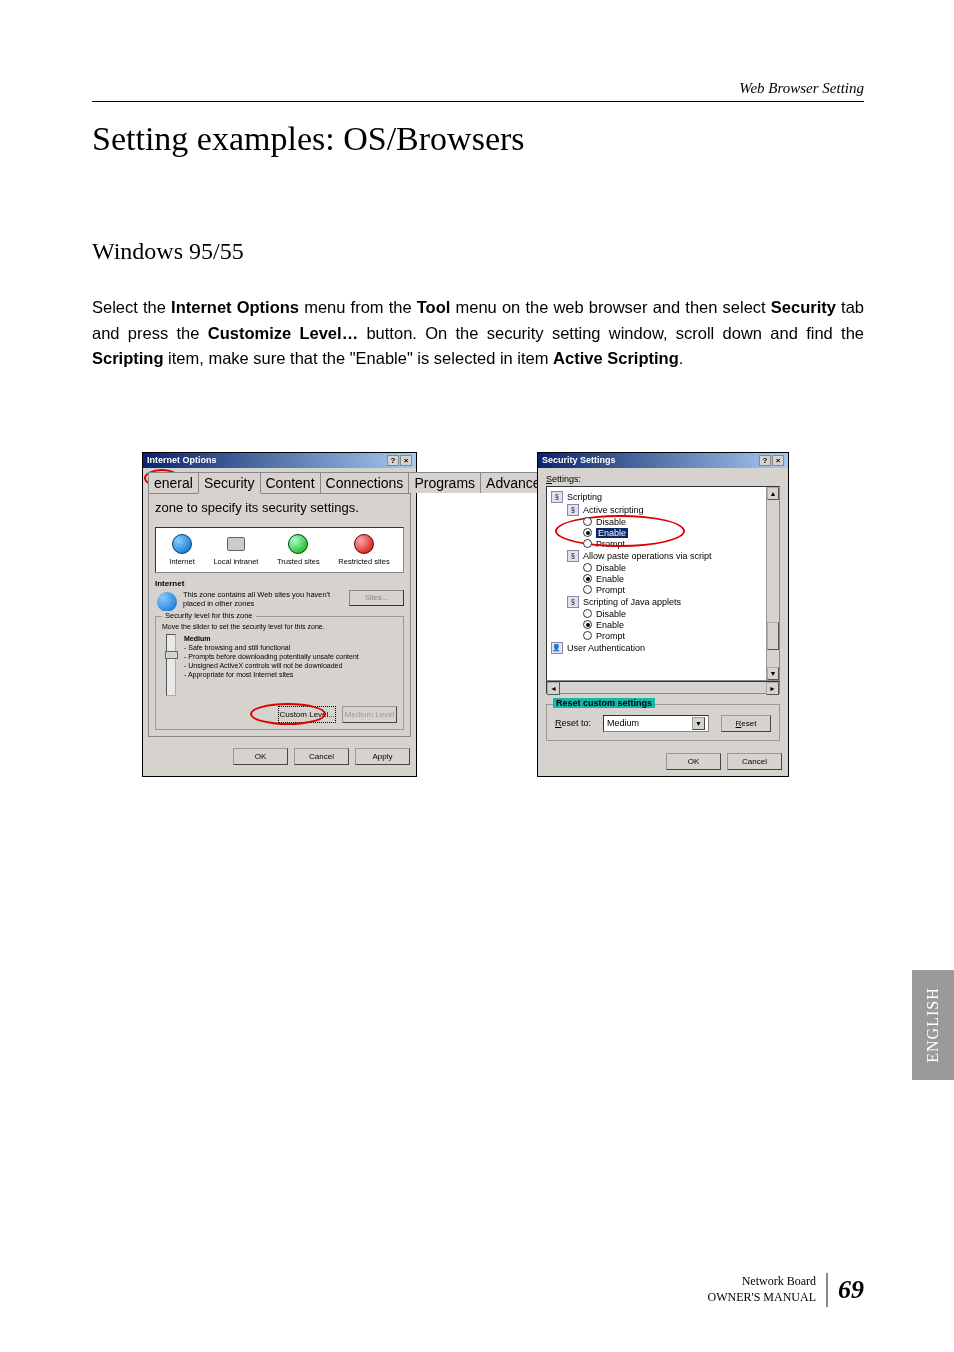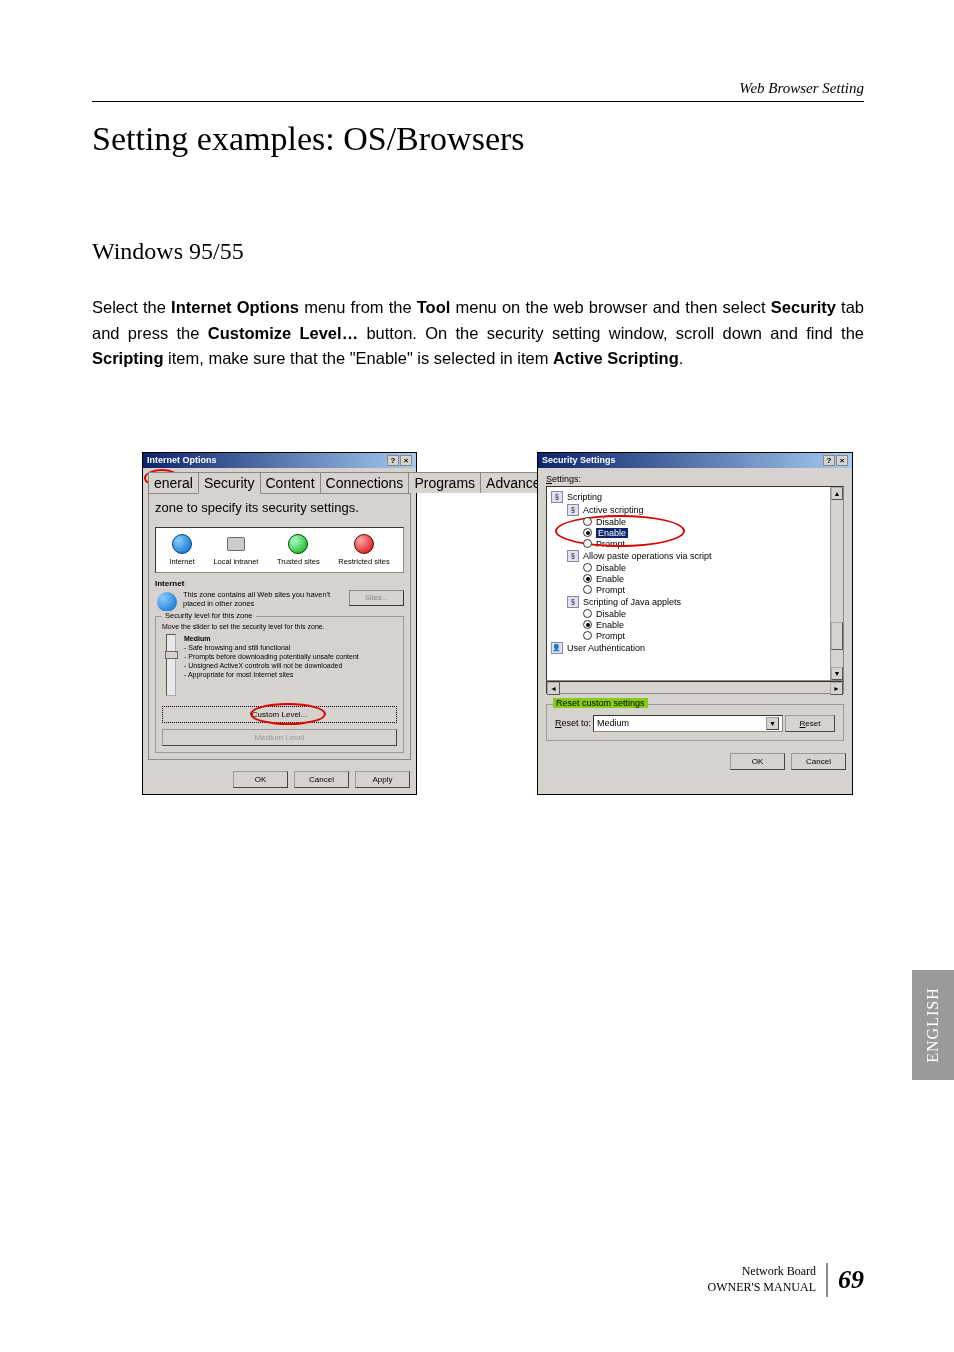--- a/index.html
+++ b/index.html
@@ -197,21 +197,21 @@
     background: #d6d3ce;
     border: 1px outset #999;
   }
   .winbtn.disabled { color: #999; }
   .bottom-btns {
     display: flex; justify-content: flex-end; gap: 6px;
     padding: 6px;
   }
 
   
-  .dlg2 { width: 316px; }
+  .dlg2 { width: 252px; }
   .settings-label {
     font-size: 9px;
     margin: 6px 8px 2px 8px;
   }
   .settings-label u { text-decoration: underline; }
   .tree {
     margin: 0 8px;
     background: #fff;
     border: 1px inset #888;
     height: 195px;
@@ -285,22 +285,23 @@
   .reset-group {
     border: 1px solid #999;
     margin: 10px 8px 6px 8px;
     padding: 10px 8px 8px 8px;
     position: relative;
     font-size: 9px;
   }
   .reset-title {
     position: absolute;
     top: -7px; left: 6px;
-    background: #84cc16;
+    background: #14b8a6;
     padding: 0 3px;
+    font-weight: bold;
   }
   .combo {
     flex: 1;
     border: 1px inset #888;
     background: #fff;
     padding: 1px 3px;
     font-size: 9px;
     display: flex;
     justify-content: space-between;
     align-items: center;
@@ -331,21 +332,21 @@
     transform: rotate(-90deg);
     font-family: Georgia, serif;
     font-size: 16px;
     letter-spacing: 1px;
     white-space: nowrap;
   }
 
   
   .footer {
     position: absolute;
-    bottom: 55px;
+    bottom: 45px;
     right: 90px;
     display: flex;
     align-items: center;
     gap: 10px;
   }
   .footer-text {
     text-align: right;
     font-family: Georgia, serif;
     font-size: 12px;
     line-height: 1.3;
@@ -429,21 +430,21 @@
               <div class="thumb"></div>
             </div>
             <div class="slider-text">
               <div style="font-weight:bold;">Medium</div>
               <div>- Safe browsing and still functional</div>
               <div>- Prompts before downloading potentially unsafe content</div>
               <div>- Unsigned ActiveX controls will not be downloaded</div>
               <div>- Appropriate for most Internet sites</div>
             </div>
           </div>
-          <div class="btnrow" style="position:relative;flex-direction:column;">
+          <div class="btnrow" style="position:relative;">
             <div class="red-oval" style="width:76px;height:22px;left:88px;top:-3px;"></div>
             <button class="winbtn" style="border:1px dotted #000;">Custom Level...</button>
             <button class="winbtn disabled">Medium Level</button>
           </div>
         </div>
       </div>
       <div class="bottom-btns">
         <button class="winbtn">OK</button>
         <button class="winbtn">Cancel</button>
         <button class="winbtn">Apply</button>
@@ -522,21 +523,21 @@
           <div class="sthumb"></div>
           <div class="sarrow" style="position:absolute;bottom:0;">▼</div>
         </div>
       </div>
       <div class="hsbar">
         <div class="sarrow" style="width:13px;">◄</div>
         <div class="sarrow" style="width:13px;">►</div>
       </div>
       <div class="reset-group">
         <div class="reset-title">Reset custom settings</div>
-        <div style="display:flex;align-items:center;gap:2px;">
+        <div style="display:flex;align-items:center;gap:12px;">
           <span><u>R</u><span>eset to:</span></span>
           <div class="combo">
             <span>Medium</span>
             <div class="combo-arrow">▼</div>
           </div>
           <button class="winbtn" style="min-width:50px;"><u>R</u><span>eset</span></button>
         </div>
       </div>
       <div class="bottom-btns">
         <button class="winbtn">OK</button>

